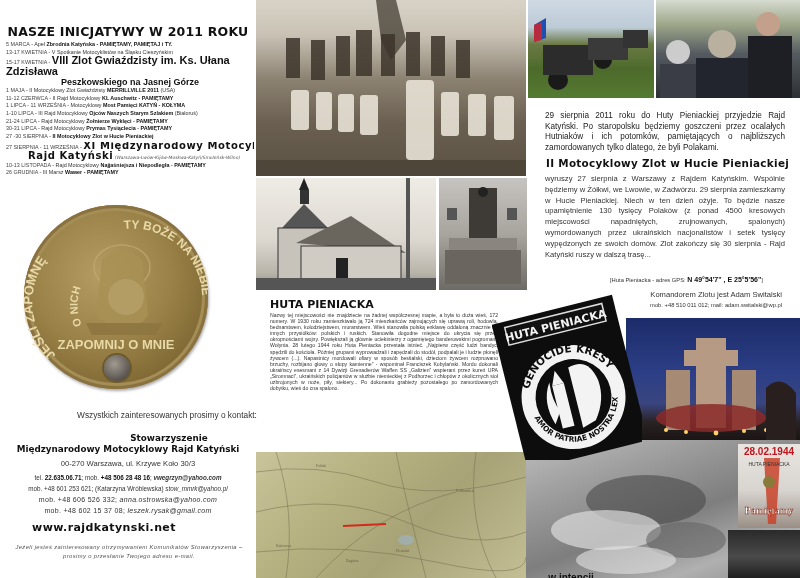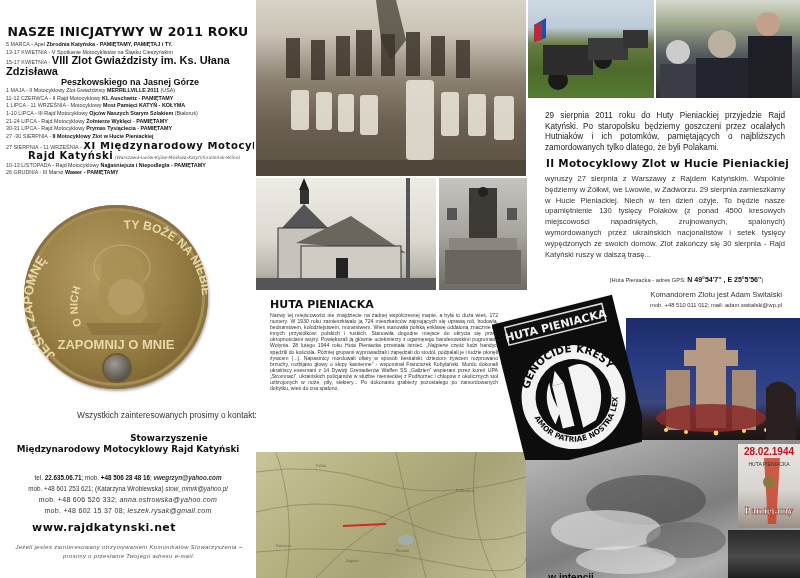--- a/index.html
+++ b/index.html
@@ -124,20 +124,21 @@
         <textPath href="#arcR">TY BOŻE NA NIEBIE</textPath>
       </text>
       <text x="92" y="144" text-anchor="middle" font-size="13" font-weight="bold" fill="#e8d9a8" font-family="Liberation Sans, sans-serif">ZAPOMNIJ O MNIE</text>
     </svg>
     <div class="bottom-gem"></div>
   </div>
 
   <div class="contact-intro">Wszystkich zainteresowanych prosimy o kontakt:</div>
   <div class="org1">Stowarzyszenie</div>
   <div class="org2">Międzynarodowy Motocyklowy Rajd Katyński</div>
+  <div class="addr">00-270 Warszawa, ul. Krzywe Koło 30/3</div>
 
   <div class="cline" style="top:474px;">
     <span>tel. </span><b>22.635.06.71</b><span>; mob. </span><b>+48 506 28 48 16</b><span>; </span><b><i>vwegrzyn@yahoo.com</i></b>
   </div>
   <div class="cline" style="top:485px;">
     <span>mob. +48 601 253 621; (Katarzyna Wróblewska) </span><i>stow_mmrk@yahoo.pl</i>
   </div>
   <div class="cline" style="top:496px; font-size:7px; letter-spacing:0.3px;">
     <span>mob. +48 606 526 332; </span><i>anna.ostrowska@yahoo.com</i>
   </div>

